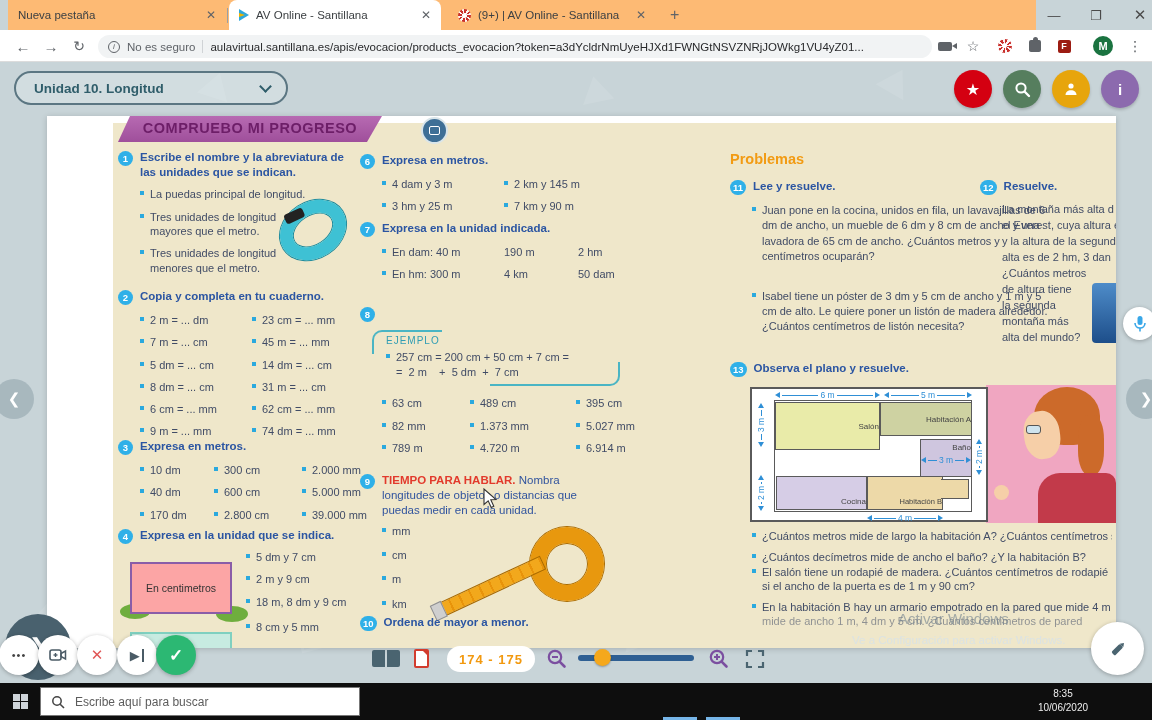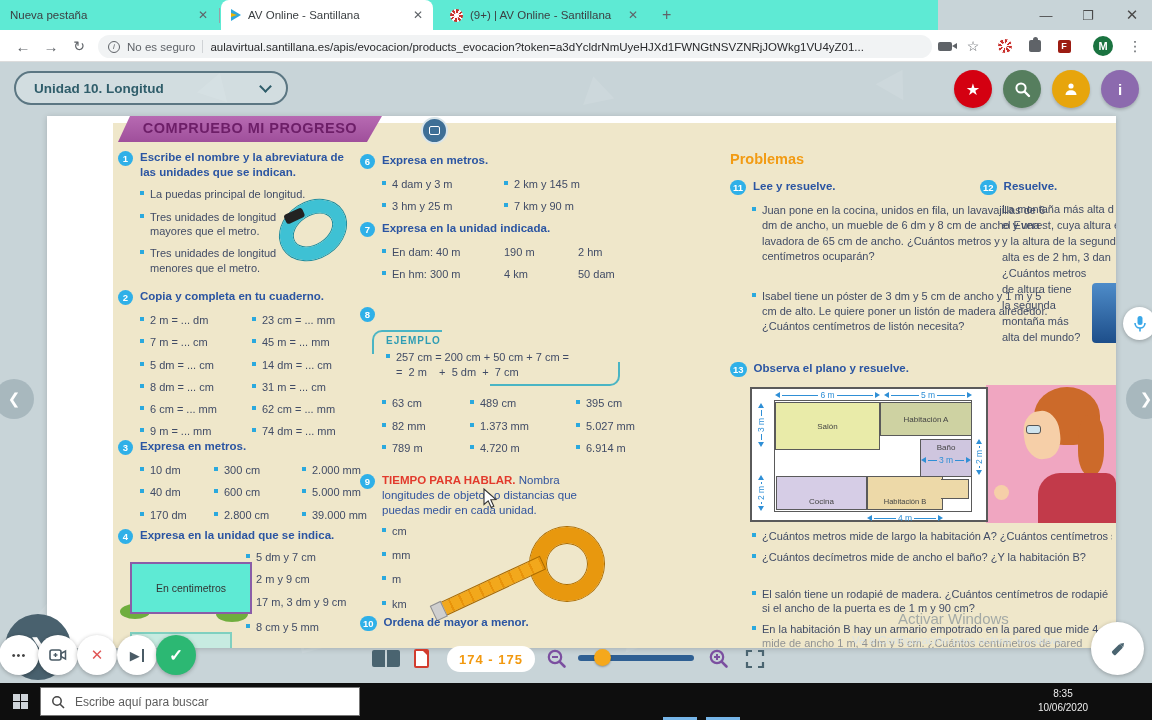--- a/index.html
+++ b/index.html
@@ -1,21 +1,21 @@
 <!DOCTYPE html>
 <html><head>
 <meta charset="utf-8">
 <style>
   * {margin:0;padding:0;box-sizing:border-box}
   html,body {width:1152px;height:720px;overflow:hidden}
   body {font-family:"Liberation Sans",sans-serif}
   #screen {position:relative;width:1152px;height:720px;background:#c8d4d8;overflow:hidden}
 
   
-  .tabbar {position:absolute;left:0;top:0;width:938px;height:30px;background:#5eead4}
+  .tabbar {position:absolute;left:8px;top:0;width:1028px;height:30px;background:#fdba74}
   .tab {position:absolute;top:0;height:30px;display:flex;align-items:center;gap:7px;padding:0 10px;font-size:11.5px;color:#3c4043}
   .tab .ttl {flex:1;white-space:nowrap;overflow:hidden}
   .tab .x {color:#5f6368;font-size:12px}
   .tab.active {background:#fff;border-radius:8px 8px 0 0}
   .tabsep {position:absolute;top:8px;width:1px;height:15px;background:#9aa0a6}
   .favtri {width:0;height:0;border-left:10px solid #2fa8dc;border-top:6px solid transparent;border-bottom:6px solid transparent;filter:hue-rotate(0);position:relative}
   .favtri:after {content:"";position:absolute;left:-10px;top:-2px;width:0;height:0;border-left:6px solid #f0b400;border-top:2px solid transparent;border-bottom:2px solid transparent}
   .spiral {width:13px;height:13px;border-radius:50%;background:repeating-conic-gradient(#c9302c 0 22deg,#fdf4f4 22deg 45deg);position:relative}
   .spiral:after {content:"";position:absolute;left:4px;top:4px;width:5px;height:5px;border-radius:50%;background:#fff}
   .winctl {position:absolute;top:0;height:30px;width:40px;display:flex;align-items:center;justify-content:center;color:#4a4a4a;font-size:13px}
@@ -63,36 +63,36 @@
   .q7l {width:106px} .q7m {width:68px}
   .red {color:#e23a2c;font-weight:bold}
   .q9t {color:#31549e}
   .probh {font-size:14.5px;font-weight:bold;color:#f29b13}
   .clip1 {white-space:nowrap;overflow:hidden}
 
   
   .ejbox {position:relative;margin:8px 0 0 12px;width:248px;padding:5px 10px 8px 14px}
   .corn-tl {position:absolute;left:0;top:0;width:70px;height:24px;border-left:2px solid #4ab5c4;border-top:2px solid #4ab5c4;border-top-left-radius:10px}
   .corn-br {position:absolute;right:0;bottom:0;width:130px;height:24px;border-right:2px solid #4ab5c4;border-bottom:2px solid #4ab5c4;border-bottom-right-radius:10px}
-  .ejlab {color:#2f9db4;font-weight:bold;font-size:10px;letter-spacing:1px;margin-bottom:4px}
+  .ejlab {color:#2f9db4;font-weight:normal;font-size:10px;letter-spacing:1px;margin-bottom:4px}
   .pre {white-space:pre;font-size:11px;color:#414c66}
 
   
   .band {position:absolute;left:160px;top:52px;width:70px;height:56px;border:13px solid #3ec1d4;border-radius:50%;transform:rotate(-33deg);box-shadow:0 0 0 1px #1c8a9c, inset 0 0 0 1px #1c8a9c}
   .band .scr {position:absolute;left:4px;top:-12px;width:20px;height:10px;background:#222;border-radius:3px;transform:rotate(8deg)}
-  .signp {position:absolute;left:12px;top:18px;width:122px;height:52px;background:#5eead4;border:2px solid #8a5da8;display:flex;align-items:center;justify-content:center;font-size:10.5px;color:#333;z-index:2}
+  .signp {position:absolute;left:12px;top:18px;width:102px;height:52px;background:#fca5a5;border:2px solid #8a5da8;display:flex;align-items:center;justify-content:center;font-size:10.5px;color:#333;z-index:2}
   .bush {position:absolute;background:#6fae3e;border-radius:50%}
   .signt {position:absolute;left:12px;top:88px;width:102px;height:45px;background:#c7ebe1;border:2px solid #7fd0c0}
   .tapering {position:absolute;left:95px;top:2px;width:74px;height:74px;border-radius:50%;border:16px solid #e8980e;box-shadow:0 0 0 1px #a86a00, inset 0 0 0 1px #a86a00}
   .tapetail {position:absolute;left:-4px;top:30px;width:112px;height:15px;background:repeating-linear-gradient(90deg,#f2a81c 0 9px,#e8930a 9px 11px);border:1px solid #a86a00;transform:rotate(-25deg);transform-origin:right center}
   .tapetip {position:absolute;left:-10px;top:-2px;width:12px;height:17px;background:#cfcfcf;border:1px solid #8f8f8f}
 
   
   .plan {position:absolute;background:#fff;border:2px solid #5a5a5a;width:238px;height:135px}
-  .room {position:absolute;border:1.5px solid #5a5a5a;font-size:8px;color:#444;display:flex;justify-content:center}
+  .room {position:absolute;border:1.5px solid #5a5a5a;font-size:8px;color:#444;display:flex;justify-content:flex-end}
   .inner-outline {position:absolute;left:22px;top:11px;width:198px;height:112px;border:1.5px solid #5a5a5a}
   .meas {position:absolute;display:flex;align-items:center;gap:2px;color:#2f8fd6;font-size:8.5px;z-index:5;white-space:nowrap}
   .meas .ln {flex:1;height:1px;background:#2f8fd6}
   .meas .aL {width:0;height:0;border-right:5px solid #2f8fd6;border-top:3px solid transparent;border-bottom:3px solid transparent}
   .meas .aR {width:0;height:0;border-left:5px solid #2f8fd6;border-top:3px solid transparent;border-bottom:3px solid transparent}
   .meas.v {transform:rotate(-90deg);transform-origin:left top}
   .pinkbg {position:absolute;background:#f0a6c1;overflow:hidden}
 
   
   .pic12 {position:absolute;left:112px;top:104px;width:30px;height:60px;background:linear-gradient(#4e8cc9,#1d4e8a);border-radius:4px}
@@ -361,21 +361,21 @@
             <div class="it">
                 <span class="sq"></span>
                 <span>5 dm y 7 cm</span>
               </div>
             <div class="it">
                 <span class="sq"></span>
                 <span>2 m y 9 cm</span>
               </div>
             <div class="it">
                 <span class="sq"></span>
-                <span>17 m, 3 dm y 9 cm</span>
+                <span>18 m, 8 dm y 9 cm</span>
               </div>
             <div class="it" style="margin-top:11px">
                 <span class="sq"></span>
                 <span>8 cm y 5 mm</span>
               </div>
           </div>
         </div>
       </div>
 
       <div class="q" style="left:247px;top:30px;width:290px">
@@ -479,25 +479,25 @@
       </div>
 
       <div class="q" style="left:247px;top:350px;width:260px;height:140px">
         <div class="qhead">
             <span class="qnum">9</span>
           <span style="width:215px;font-size:11.5px;line-height:1.3"><span class="red">TIEMPO PARA HABLAR.</span> <span class="q9t">Nombra longitudes de objetos o distancias que puedas medir en cada unidad.</span></span>
           </div>
         <div class="items" style="margin-top:6px">
           <div class="it" style="margin-bottom:10px">
               <span class="sq"></span>
+              <span>mm</span>
+            </div>
+          <div class="it" style="margin-bottom:10px">
+              <span class="sq"></span>
               <span>cm</span>
-            </div>
-          <div class="it" style="margin-bottom:10px">
-              <span class="sq"></span>
-              <span>mm</span>
             </div>
           <div class="it" style="margin-bottom:10px">
               <span class="sq"></span>
               <span>m</span>
             </div>
           <div class="it">
               <span class="sq"></span>
               <span>km</span>
             </div>
         </div>
@@ -636,21 +636,21 @@
               <span class="ln"></span>
               <span class="aR"></span>
             </div>
         </div>
 
         <div style="position:absolute;left:22px;top:168px;width:364px;font-size:11px;color:#414c66">
           <div class="it" style="margin-bottom:7px">
               <span class="sq"></span>
               <span class="clip1" style="width:350px">¿Cuántos metros mide de largo la habitación A? ¿Cuántos centímetros s</span>
             </div>
-          <div class="it" style="margin-bottom:22px">
+          <div class="it" style="margin-bottom:0">
               <span class="sq"></span>
               <span>¿Cuántos decímetros mide de ancho el baño? ¿Y la habitación B?</span>
             </div>
           <div class="it" style="margin-bottom:7px">
               <span class="sq"></span>
             <span>
                 <span class="clip1" style="display:block;width:348px">El salón tiene un rodapié de madera. ¿Cuántos centímetros de rodapié ti</span>
             <span class="clip1" style="display:block">si el ancho de la puerta es de 1 m y 90 cm?</span>
               </span>
             </div>

